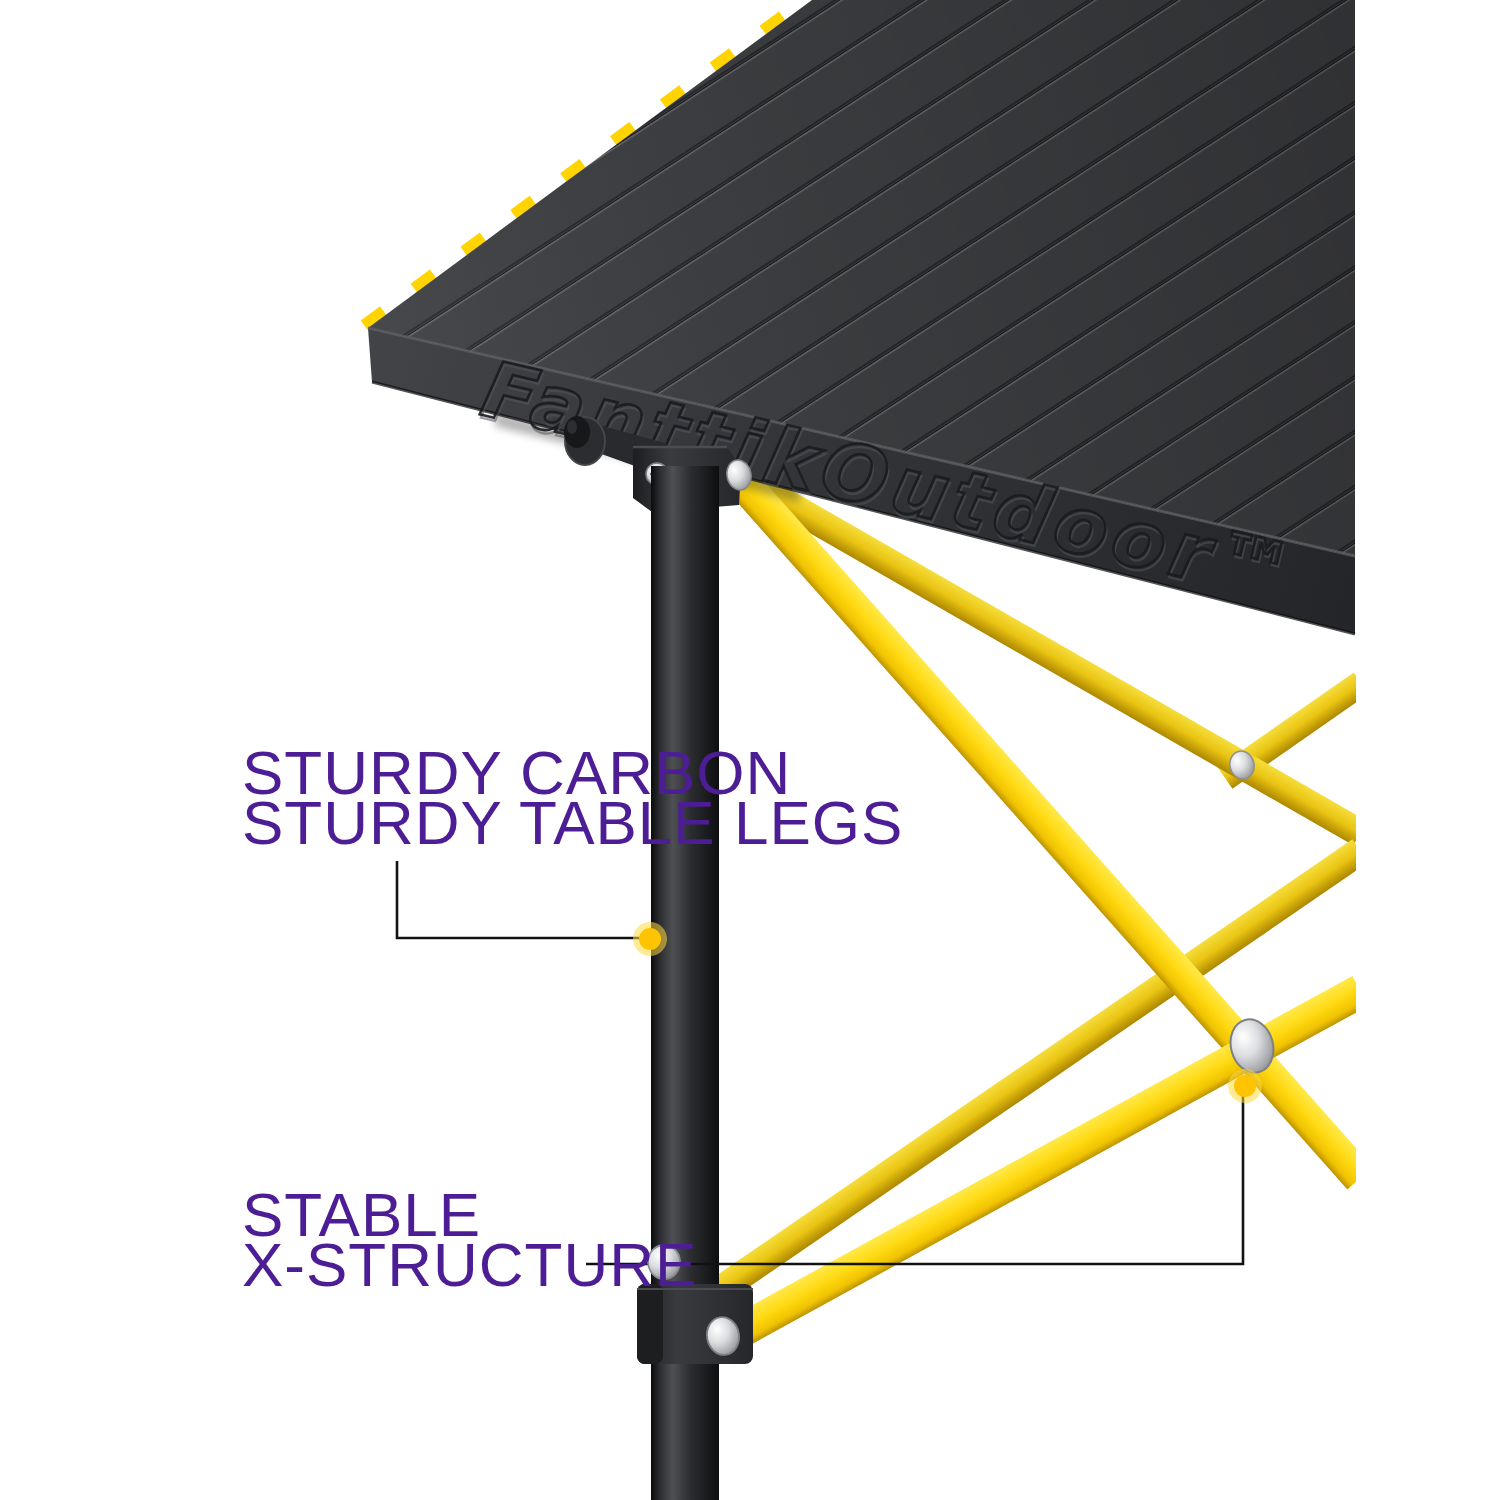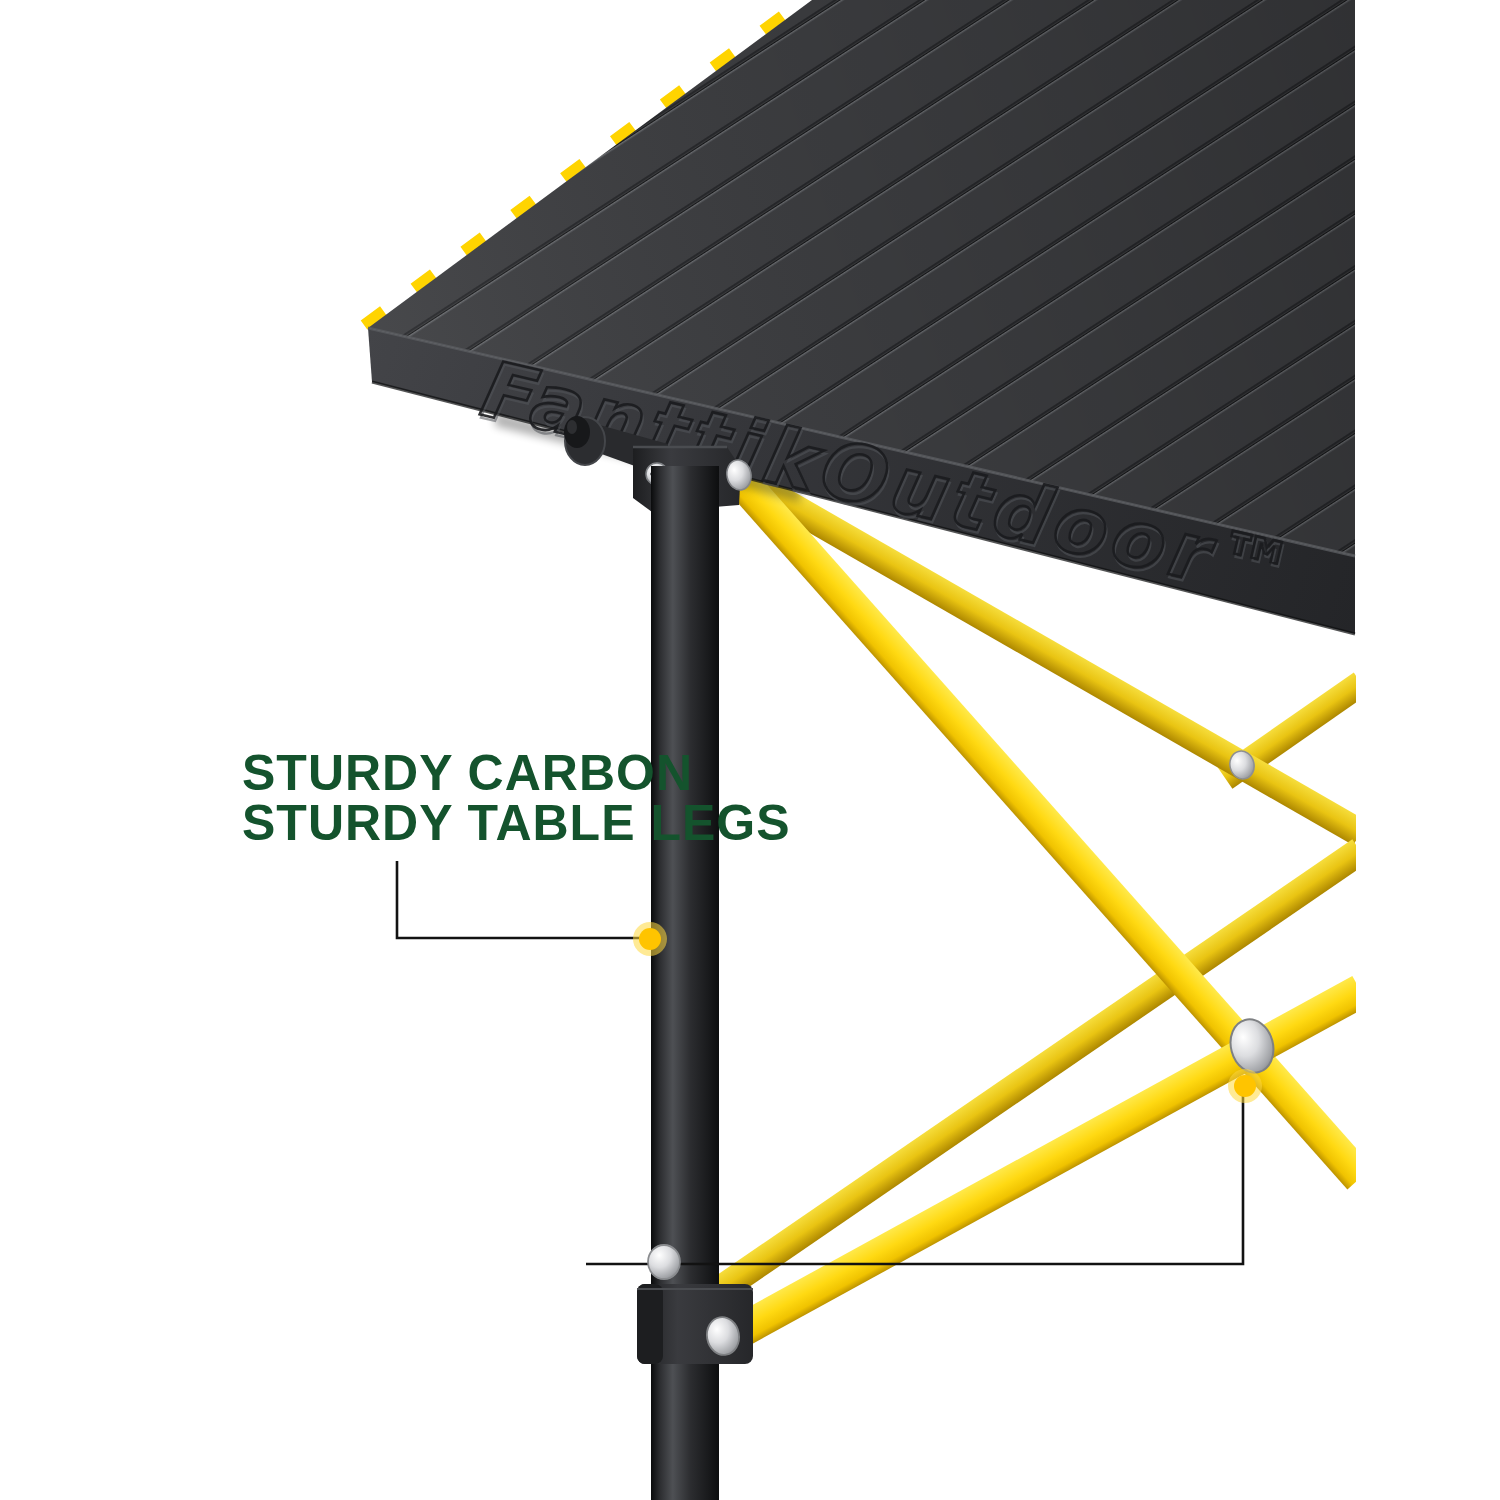--- a/index.html
+++ b/index.html
@@ -2,22 +2,22 @@
 <html><head>
 <meta charset="utf-8">
 <style>
   html,body{margin:0;padding:0;background:#ffffff;}
   .canvas{
     position:relative;width:1500px;height:1500px;background:#ffffff;
     font-family:"Liberation Sans", sans-serif;overflow:hidden;
   }
   .scene{position:absolute;left:0;top:0;width:1500px;height:1500px;}
   .callout-label{
-    position:absolute;color:#14532d;font-size:50px;line-height:50px;
-    letter-spacing:1px;font-weight:700;white-space:nowrap;
+    position:absolute;color:#4c1d95;font-size:62px;line-height:50px;
+    letter-spacing:1px;font-weight:400;white-space:nowrap;
   }
   .callout-label span{display:block;}
   #label-legs{left:242px;top:748px;}
   #label-x{left:242px;top:1190px;}
 </style>
 </head>
 <body>
 
 <div class="canvas">
 
@@ -172,14 +172,18 @@
       </g>
 
     </g>
   </svg>
 
   <div class="callout-label" id="label-legs">
     <span>STURDY CARBON</span>
     <span>STURDY TABLE LEGS</span>
   </div>
 
+  <div class="callout-label" id="label-x">
+    <span>STABLE</span>
+    <span>X-STRUCTURE</span>
+  </div>
 
 </div>
 
 </body></html>

